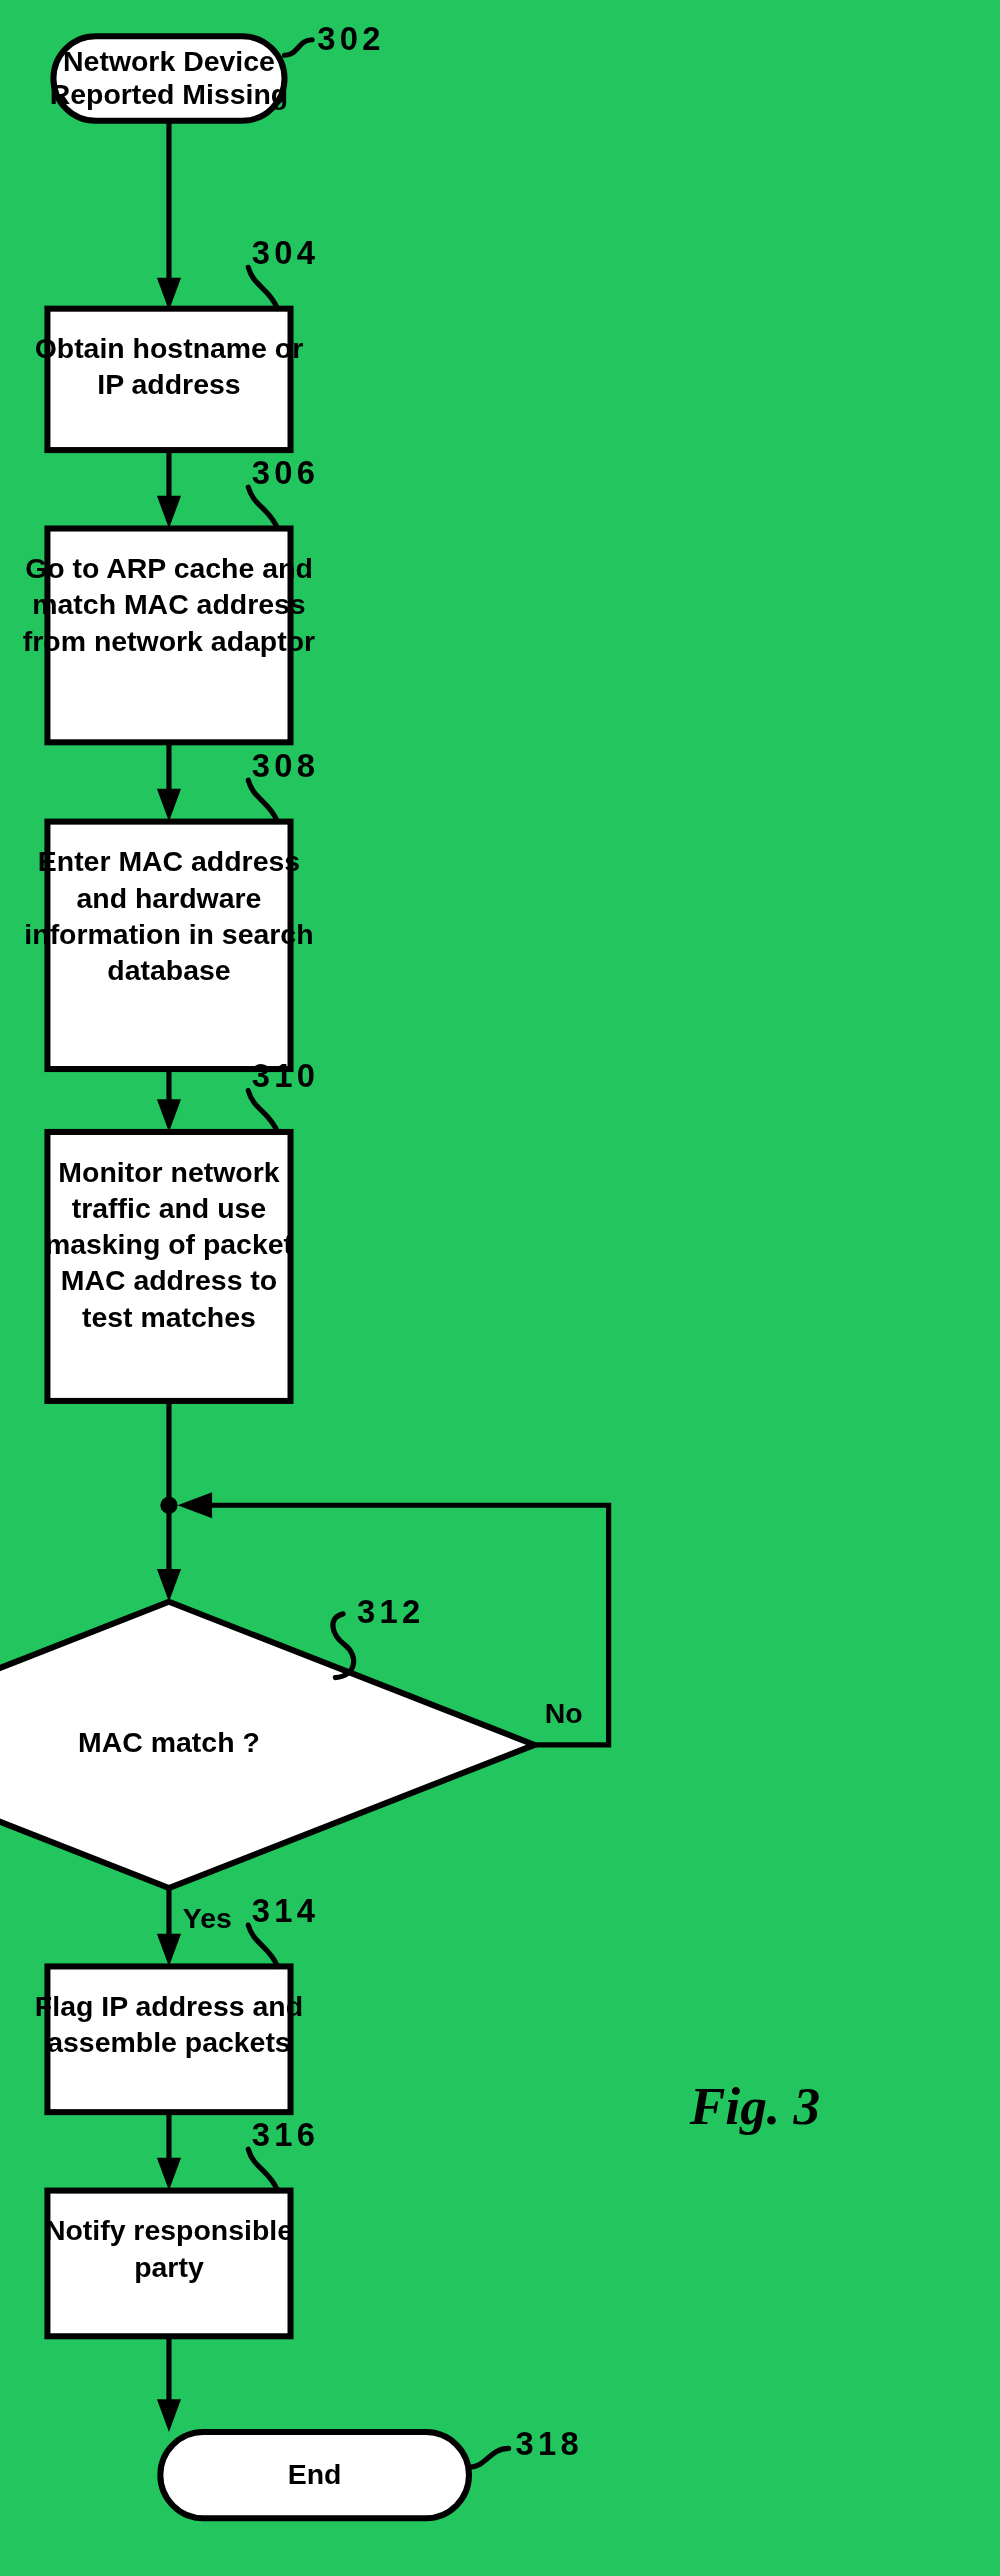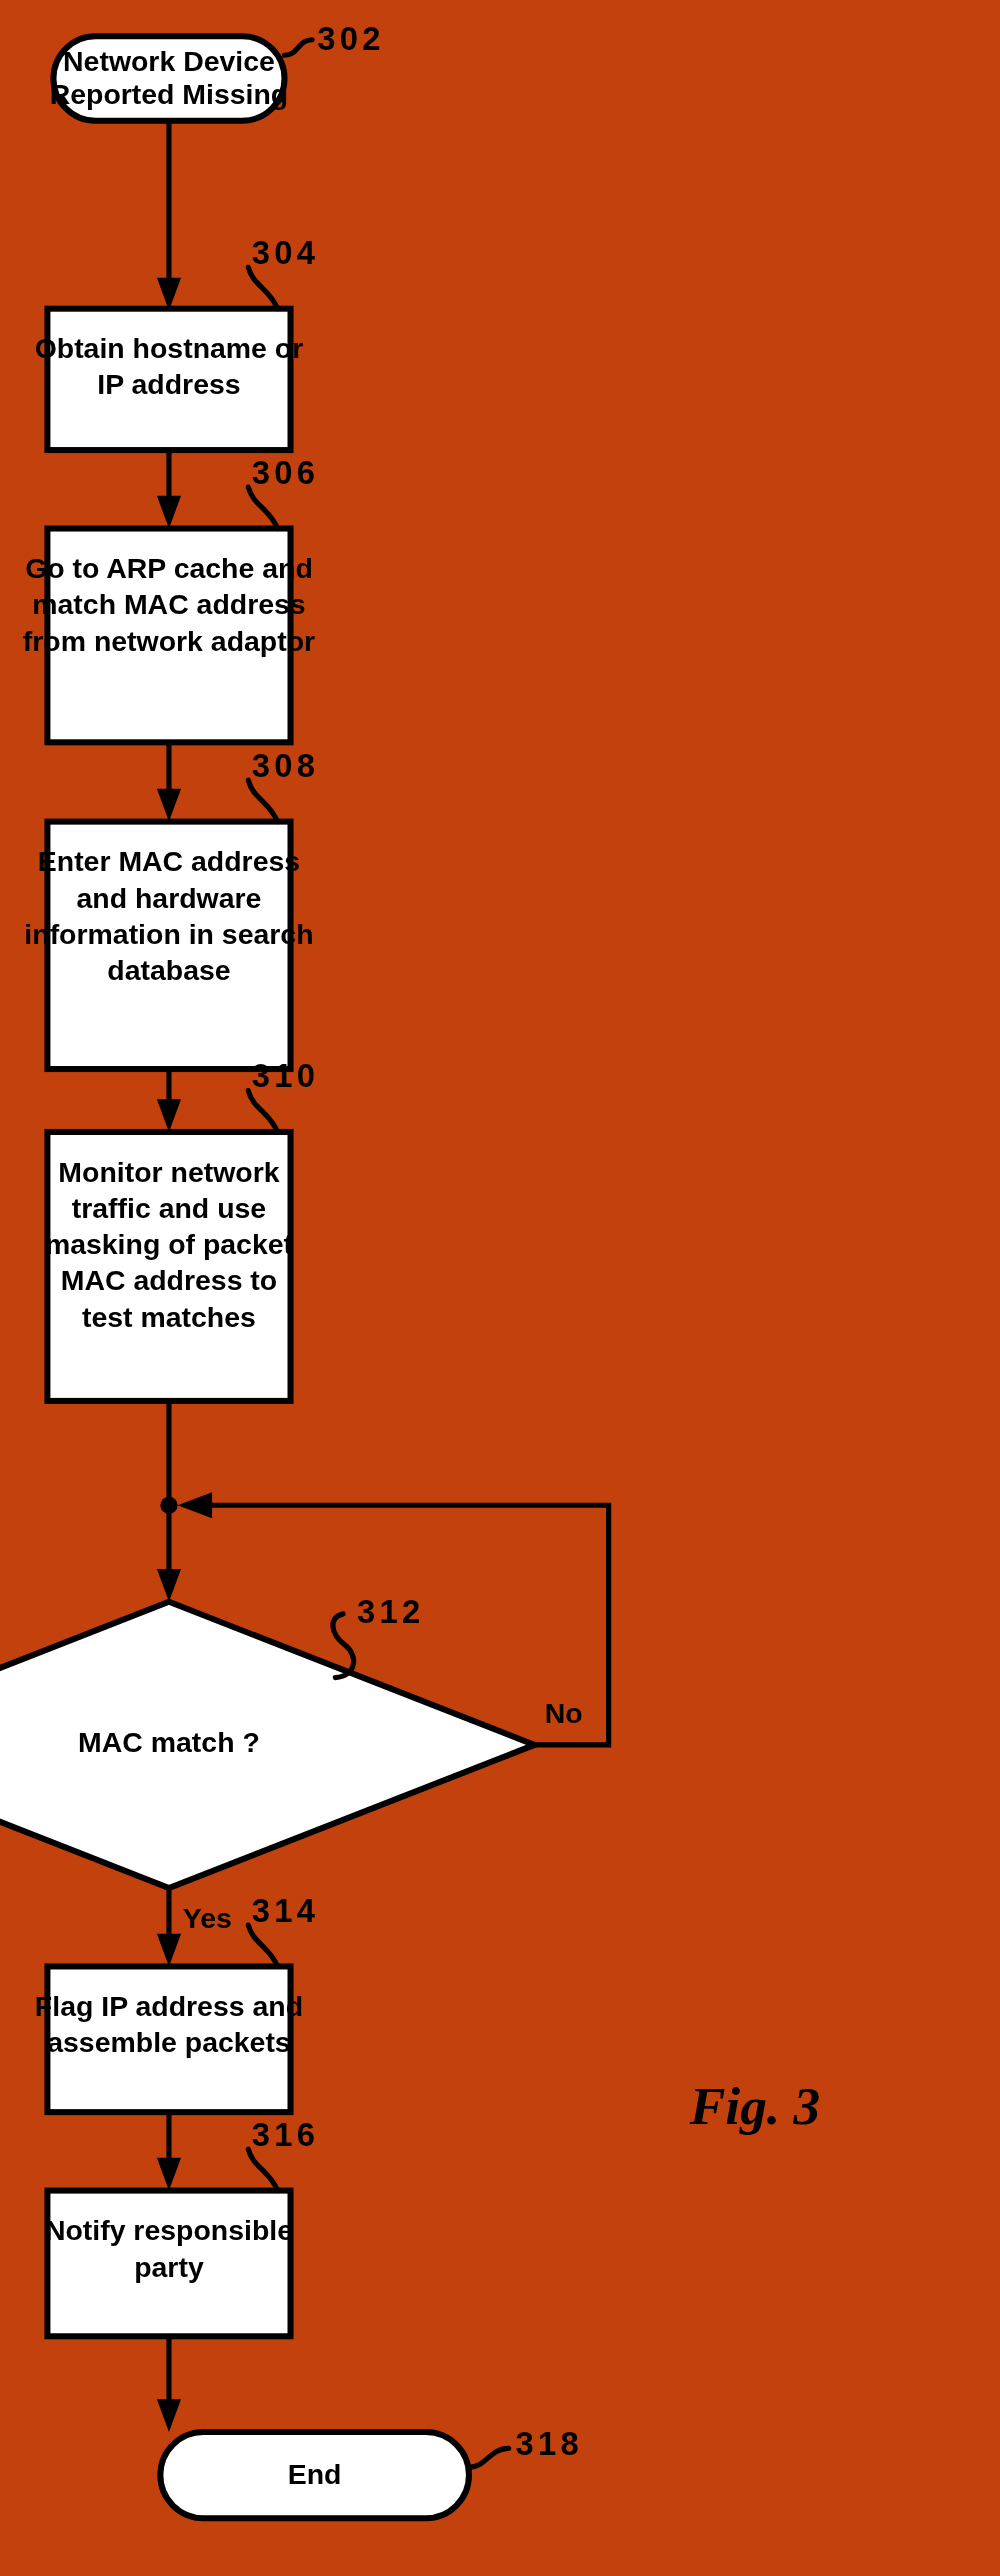--- a/index.html
+++ b/index.html
@@ -8,21 +8,21 @@
     padding: 0;
     background: #ffffff;
   }
   body {
     font-family: "Liberation Sans", sans-serif;
   }
   #figure-root {
     position: relative;
     width: 1000px;
     height: 2576px;
-    background: #c2410c;
+    background: #22c55e;
     overflow: hidden;
   }
   #flow-svg {
     position: absolute;
     left: 0;
     top: 0;
     width: 1000px;
     height: 2576px;
   }
   .node-text {

